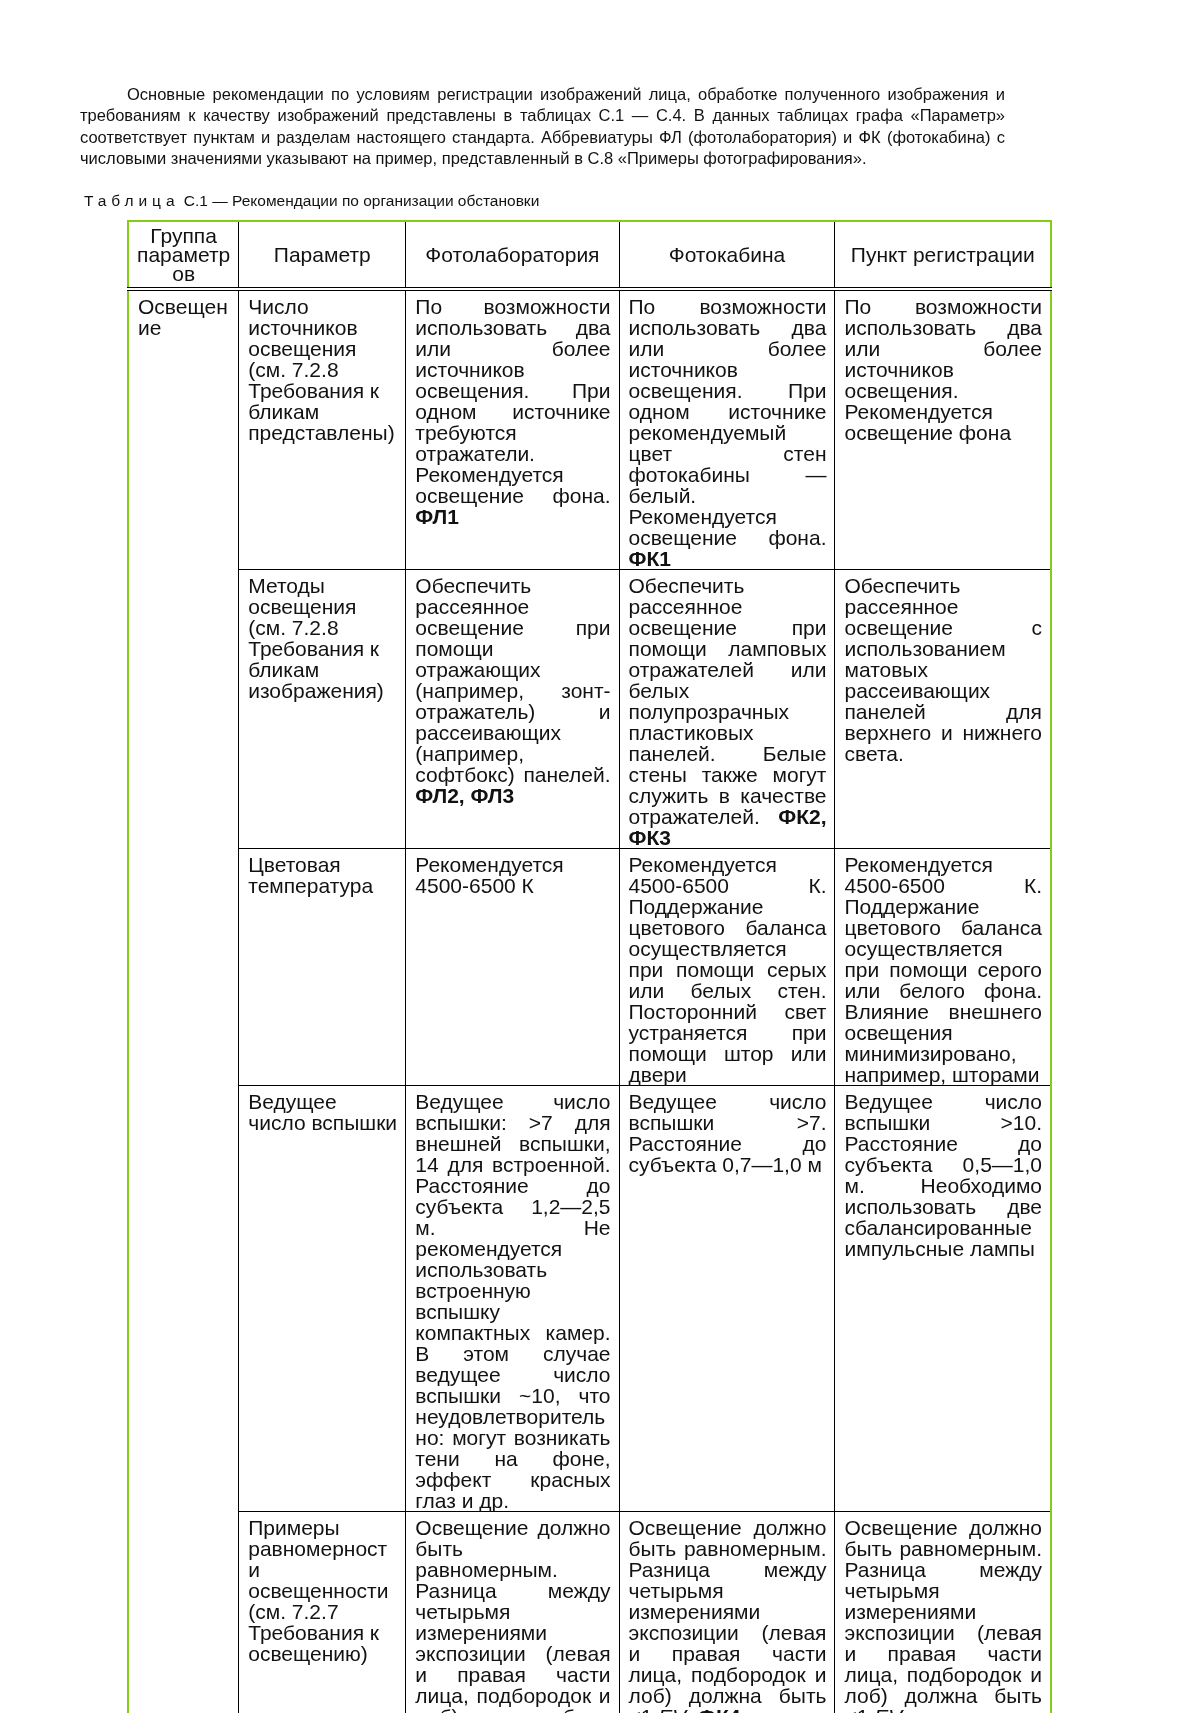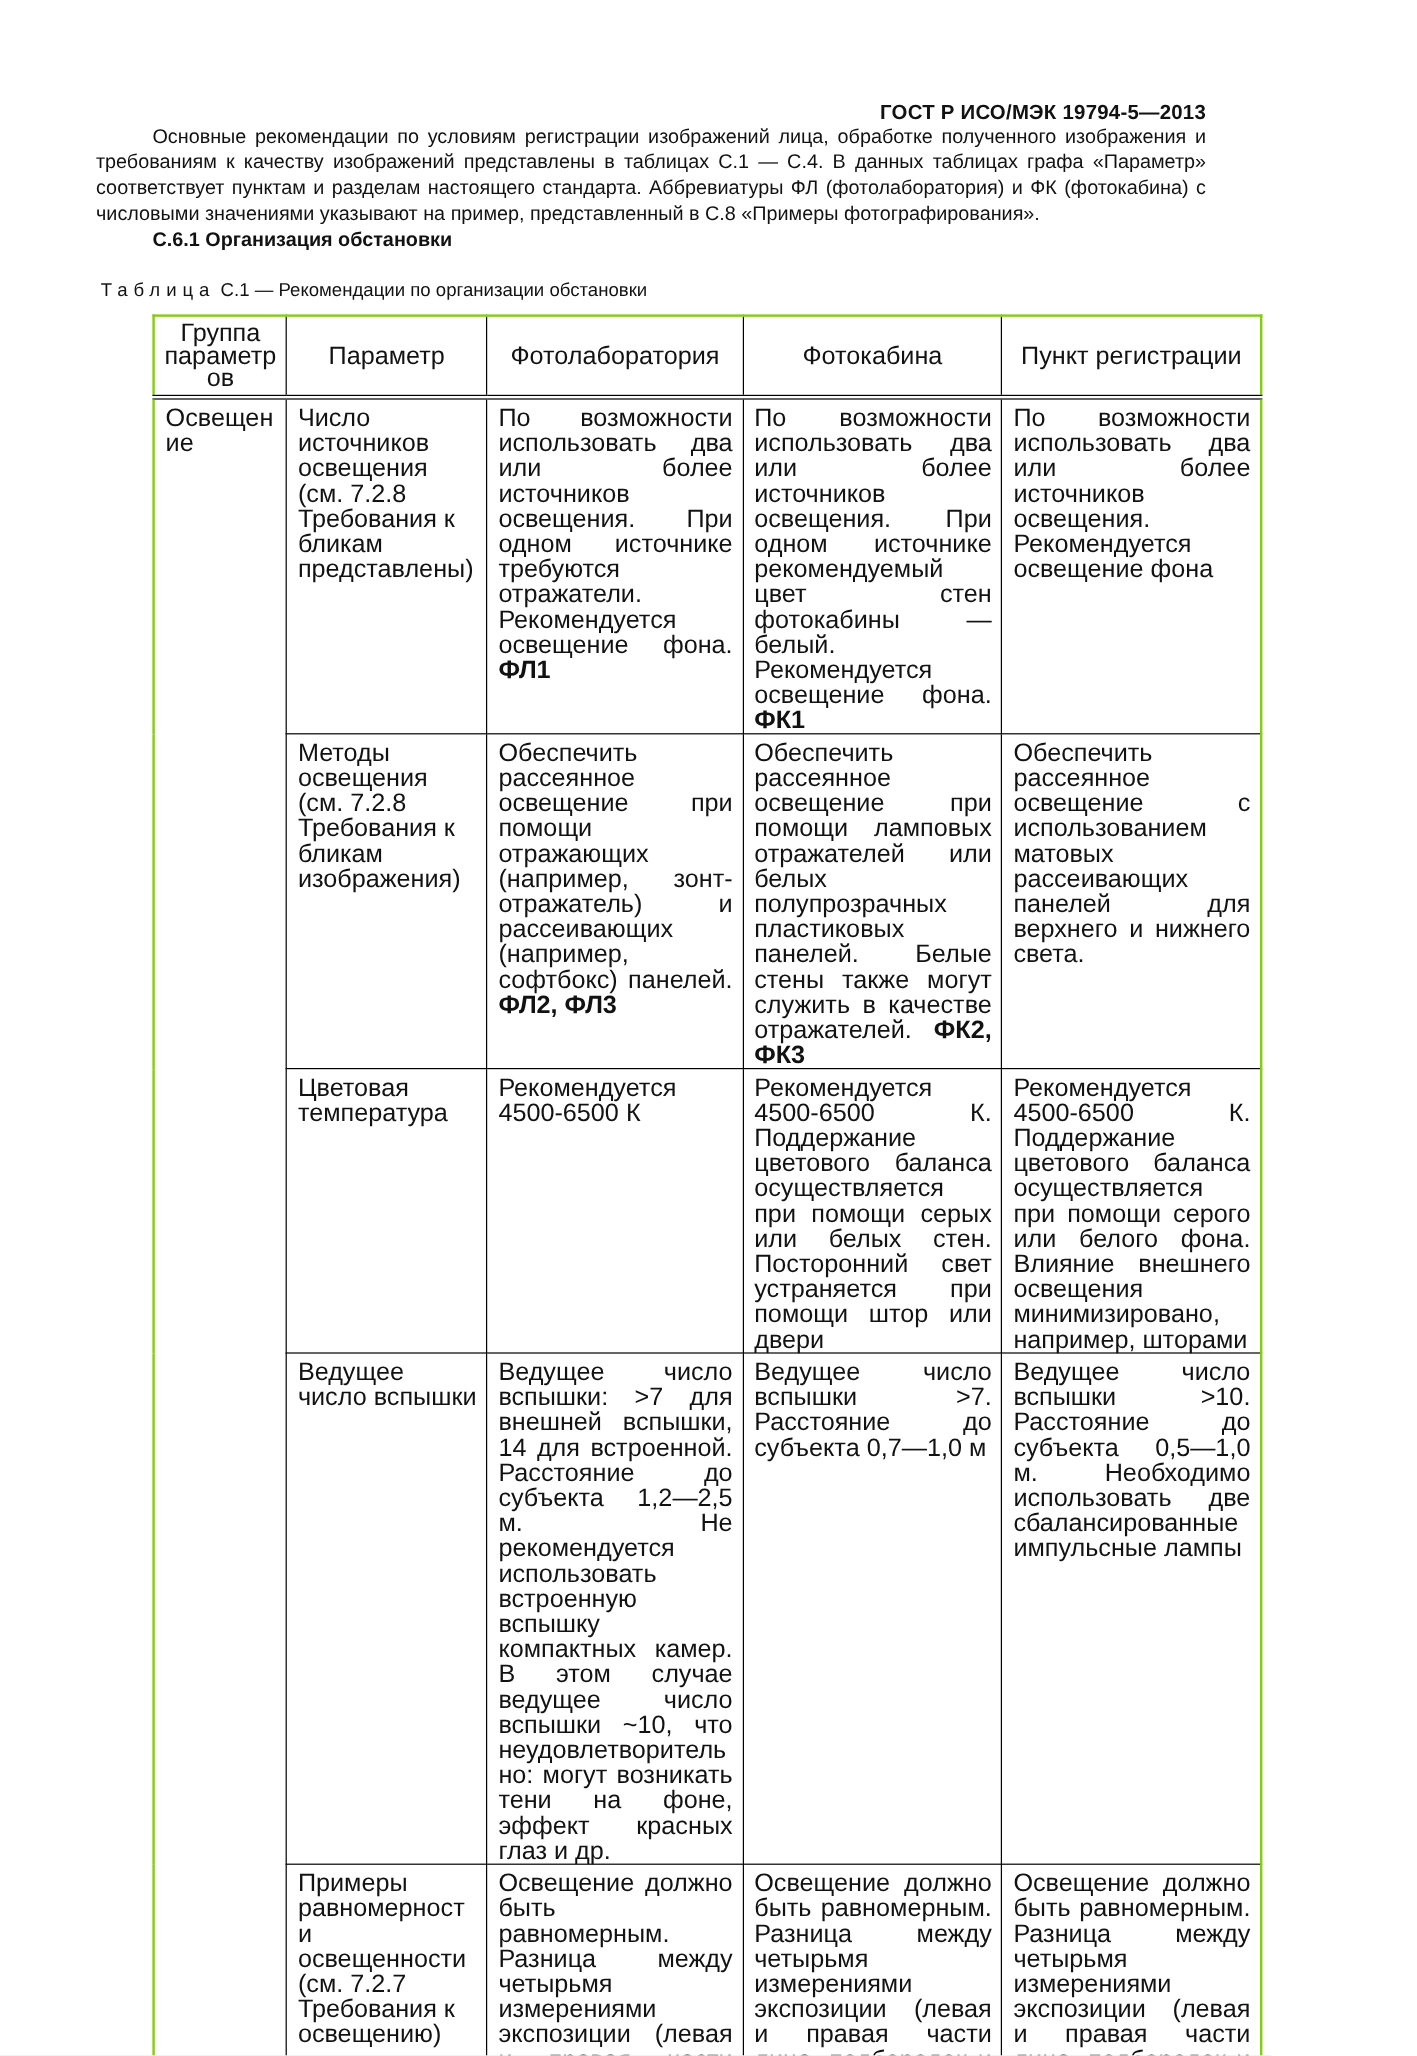--- a/index.html
+++ b/index.html
@@ -37,28 +37,24 @@
   .bold { font-weight: 700; }
   .italic { font-style: italic; }
   .page-number { position: absolute; top: 1422px; left: 80px; width: 925px; text-align: right; font-size: 16px; }
 </style>
 </head>
 <body>
 
 <div class="page">
   <div class="content">
 
-    <div class="doc-header">
-      <span>ГОСТ Р ИСО/МЭК 19794-5—2013</span>
-    </div>
 
 
     <p class="body-paragraph">Основные рекомендации по условиям регистрации изображений лица, обработке полученного изображения и требованиям к качеству изображений представлены в таблицах С.1 — С.4. В данных таблицах графа «Параметр» соответствует пунктам и разделам настоящего стандарта. Аббревиатуры ФЛ (фотолаборатория) и ФК (фотокабина) с числовыми значениями указывают на пример, представленный в С.8 «Примеры фотографирования».</p>
 
-    <h3 class="sub-heading">С.6.1 Организация обстановки</h3>
 
     <p class="table-caption"><span class="caption-label">Таблица</span> <span>С.1 — Рекомендации по организации обстановки</span></p>
 
     <table class="rec-table">
       <colgroup>
         <col class="col-group">
         <col class="col-param">
         <col class="col-lab">
         <col class="col-booth">
         <col class="col-reg">

